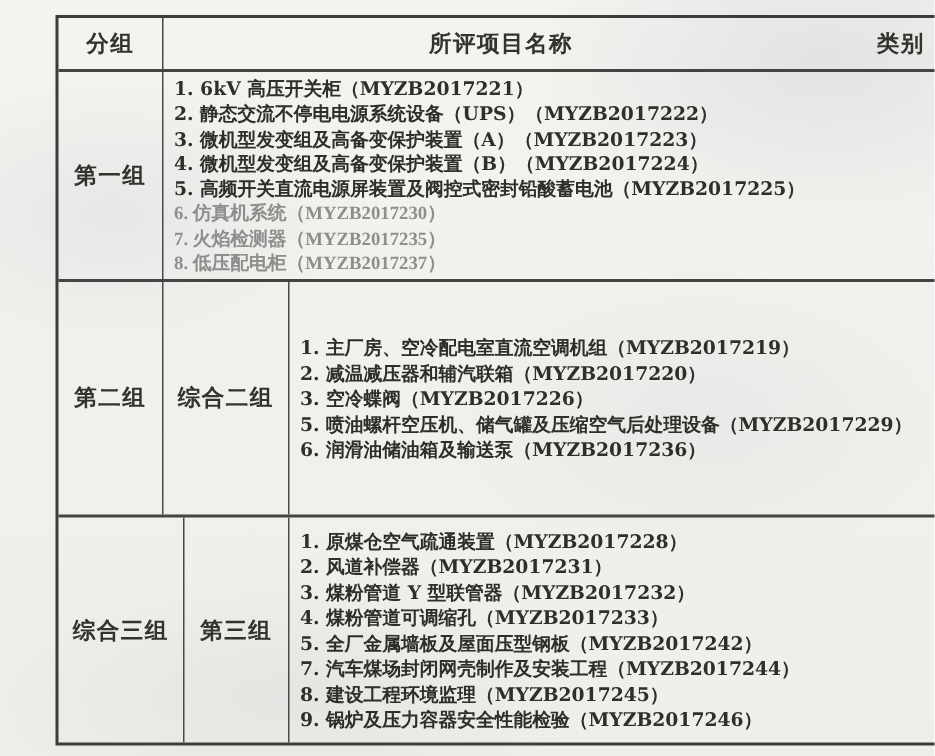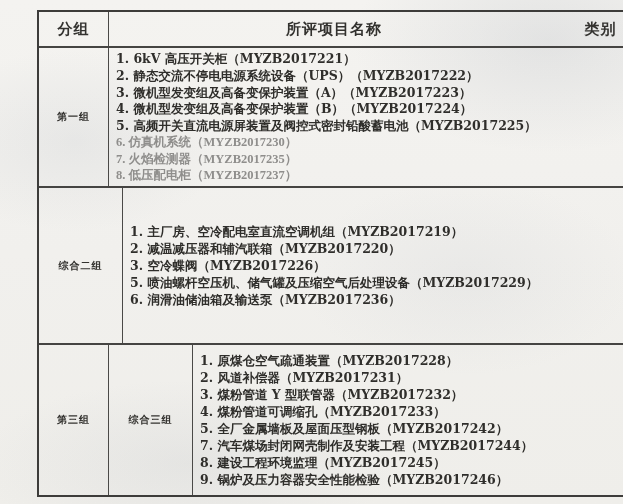--- a/index.html
+++ b/index.html
@@ -64,21 +64,21 @@
   .col-group    { width: 70px;  border-right: 1.5px solid #4a4947; flex: 0 0 auto; }
   .col-category { width: 84px;  border-right: 1.5px solid #4a4947; flex: 0 0 auto; }
   .col-projects { flex: 1 1 auto; }
   .header-cell {
     font-size: 15px;
     font-weight: 700;
     color: #33322f;
     letter-spacing: 1px;
   }
   .label-cell {
-    font-size: 10px;
+    font-size: 15px;
     font-weight: 700;
     color: #33322f;
     letter-spacing: 1px;
   }
   .items {
     flex-direction: column;
     align-items: stretch;
     justify-content: center;
     padding: 2px 4px 2px 7px;
   }
@@ -115,33 +115,34 @@
         <div class="item">3. 微机型发变组及高备变保护装置（A）（MYZB2017223）</div>
         <div class="item">4. 微机型发变组及高备变保护装置（B）（MYZB2017224）</div>
         <div class="item">5. 高频开关直流电源屏装置及阀控式密封铅酸蓄电池（MYZB2017225）</div>
         <div class="item faded">6. 仿真机系统（MYZB2017230）</div>
         <div class="item faded">7. 火焰检测器（MYZB2017235）</div>
         <div class="item faded">8. 低压配电柜（MYZB2017237）</div>
       </div>
     </div>
 
     <div class="row group-row row-2">
+      <div class="cell col-group label-cell">第二组</div>
       <div class="cell col-category label-cell">综合二组</div>
       <div class="cell col-projects items">
         <div class="item">1. 主厂房、空冷配电室直流空调机组（MYZB2017219）</div>
         <div class="item">2. 减温减压器和辅汽联箱（MYZB2017220）</div>
         <div class="item">3. 空冷蝶阀（MYZB2017226）</div>
         <div class="item">5. 喷油螺杆空压机、储气罐及压缩空气后处理设备（MYZB2017229）</div>
         <div class="item">6. 润滑油储油箱及输送泵（MYZB2017236）</div>
       </div>
     </div>
 
     <div class="row group-row">
+      <div class="cell col-category label-cell">综合三组</div>
       <div class="cell col-group label-cell">第三组</div>
-      <div class="cell col-category label-cell">综合三组</div>
       <div class="cell col-projects items">
         <div class="item">1. 原煤仓空气疏通装置（MYZB2017228）</div>
         <div class="item">2. 风道补偿器（MYZB2017231）</div>
         <div class="item">3. 煤粉管道 Y 型联管器（MYZB2017232）</div>
         <div class="item">4. 煤粉管道可调缩孔（MYZB2017233）</div>
         <div class="item">5. 全厂金属墙板及屋面压型钢板（MYZB2017242）</div>
         <div class="item">7. 汽车煤场封闭网壳制作及安装工程（MYZB2017244）</div>
         <div class="item">8. 建设工程环境监理（MYZB2017245）</div>
         <div class="item">9. 锅炉及压力容器安全性能检验（MYZB2017246）</div>
       </div>

